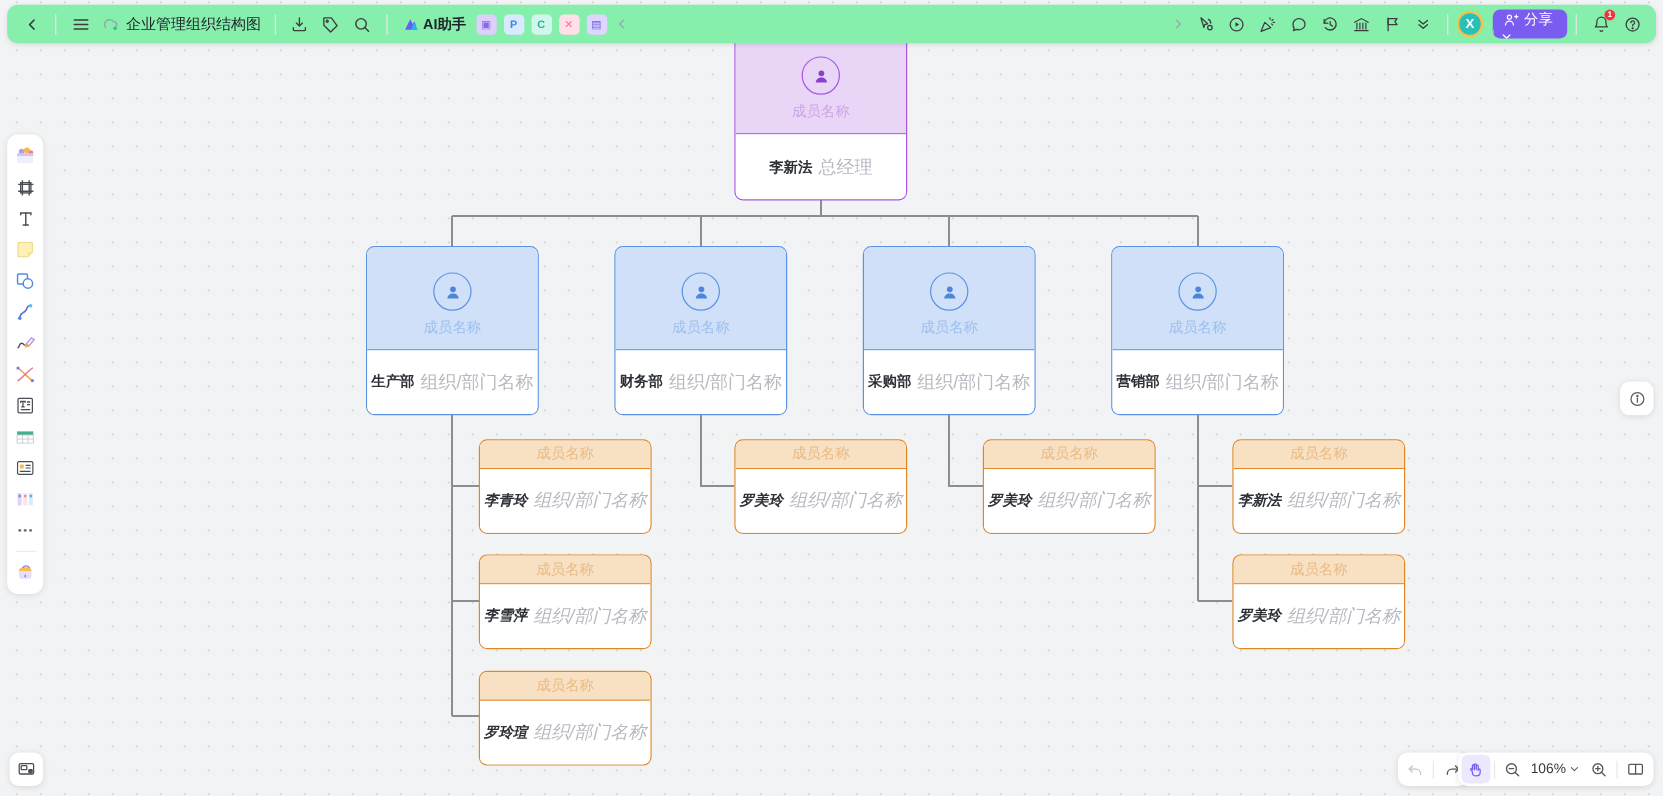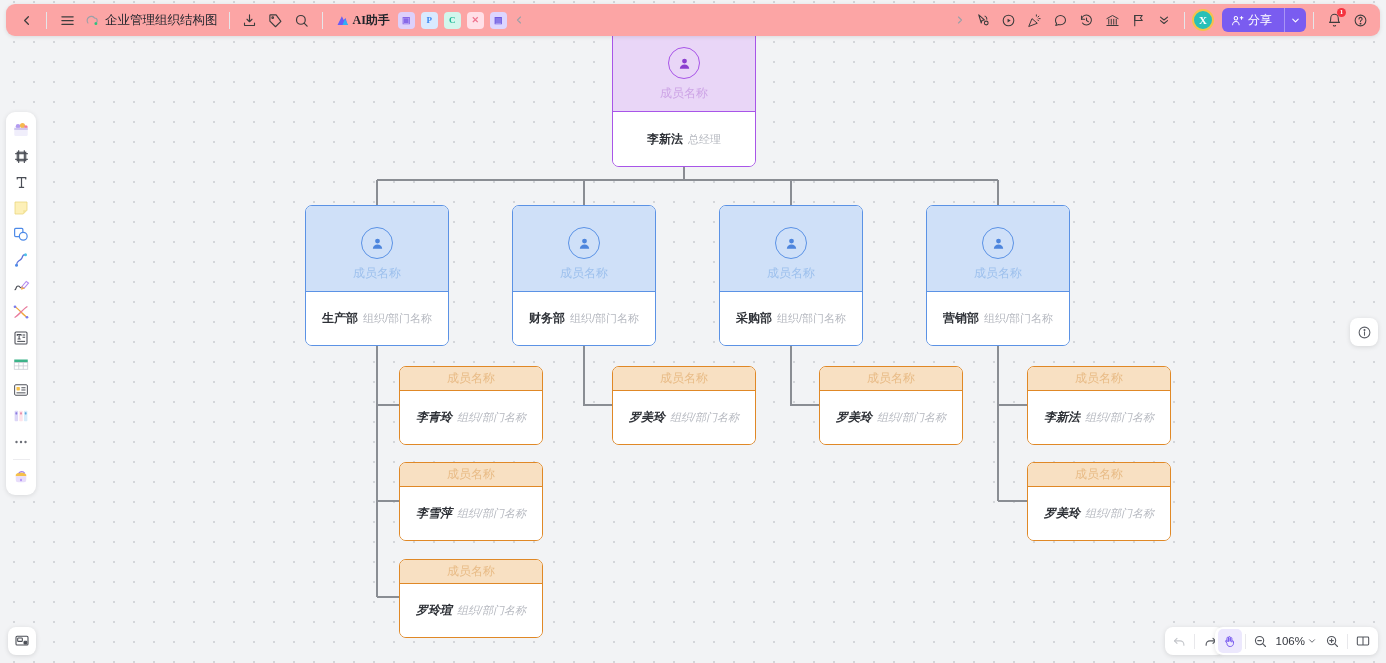--- a/index.html
+++ b/index.html
@@ -17,26 +17,25 @@
     background-color: #f2f3f5;
     background-image: radial-gradient(#d4d6da 1px, transparent 1.1px);
     background-size: 20px 20px;
     background-position: 4px 12px;
   }
 
   
   #topbar {
     position: absolute; top: 4px; left: 6px; right: 6px; height: 32px;
     display: flex; align-items: center;
-    background: #fca5a5;
+    background: #86efac;
     border-radius: 9px;
     box-shadow: 0 1px 4px rgba(0,0,0,.10);
     padding: 16px 7px;
     z-index: 30;
-    font-family: Liberation Serif, serif;
   }
   .tb-left { display: flex; align-items: center; gap: 0; }
   .tb-right { display: flex; align-items: center; margin-left: auto; gap: 0; }
   .tbtn {
     width: 26px; height: 26px; border-radius: 6px;
     display: flex; align-items: center; justify-content: center;
     color: #3d3d3d; cursor: pointer; flex: 0 0 auto;
   }
   .tbtn svg { display: block; }
   .tdiv { width: 1px; height: 17px; background: #e6e6e9; margin: 0 7px; }
@@ -59,21 +58,21 @@
   }
   .avatar {
     width: 22px; height: 22px; border-radius: 50%;
     background: #28c0b8; color: #fff; font-size: 11px; font-weight: bold;
     display: flex; align-items: center; justify-content: center;
     border: 2px solid #f5c24a; cursor: pointer; flex: 0 0 auto;
   }
   .share-btn {
     display: flex; align-items: flex-start; height: 24px;
     background: #7a5cf0; border-radius: 6px; margin-left: 8px;
-    cursor: pointer; overflow: hidden;
+    cursor: pointer; overflow: hidden; flex-direction: column;
   }
   .share-main {
     display: flex; align-items: center; gap: 4px;
     color: #fff; font-size: 12px; padding: 0 12px 0 9px; height: 100%;
   }
   .share-caret {
     display: flex; align-items: center; justify-content: center;
     width: 22px; height: 100%; border-left: 1px solid rgba(255,255,255,.35);
     color: #fff;
   }
@@ -144,21 +143,21 @@
     width: 32px; height: 32px; border-radius: 50%;
     display: flex; align-items: center; justify-content: center;
     margin-bottom: 6px;
   }
   .node .hdr-label { font-size: 12px; font-weight: normal; }
   .node .body {
     display: flex; flex-direction: row; align-items: center; justify-content: center;
     background: #fff; gap: 5px;
   }
   .node .nm { font-size: 12px; color: #2d3036; font-weight: bold; }
-  .node .sub { font-size: 11px; color: #b6b9c0; }
+  .node .sub { font-size: 15px; color: #b6b9c0; }
 
   
   .n-root { border: 1.6px solid #a855e8; width: 144px; }
   .n-root .hdr { background: #e9d6f7; height: 86px; padding-top: 12px;
                  border-bottom: 1.6px solid #a855e8; }
   .n-root .avatar-c { border: 1.5px solid #a855e8; color: #8b3fcf; }
   .n-root .hdr-label { color: #cda4e6; }
   .n-root .body { height: 54px; }
 
   

